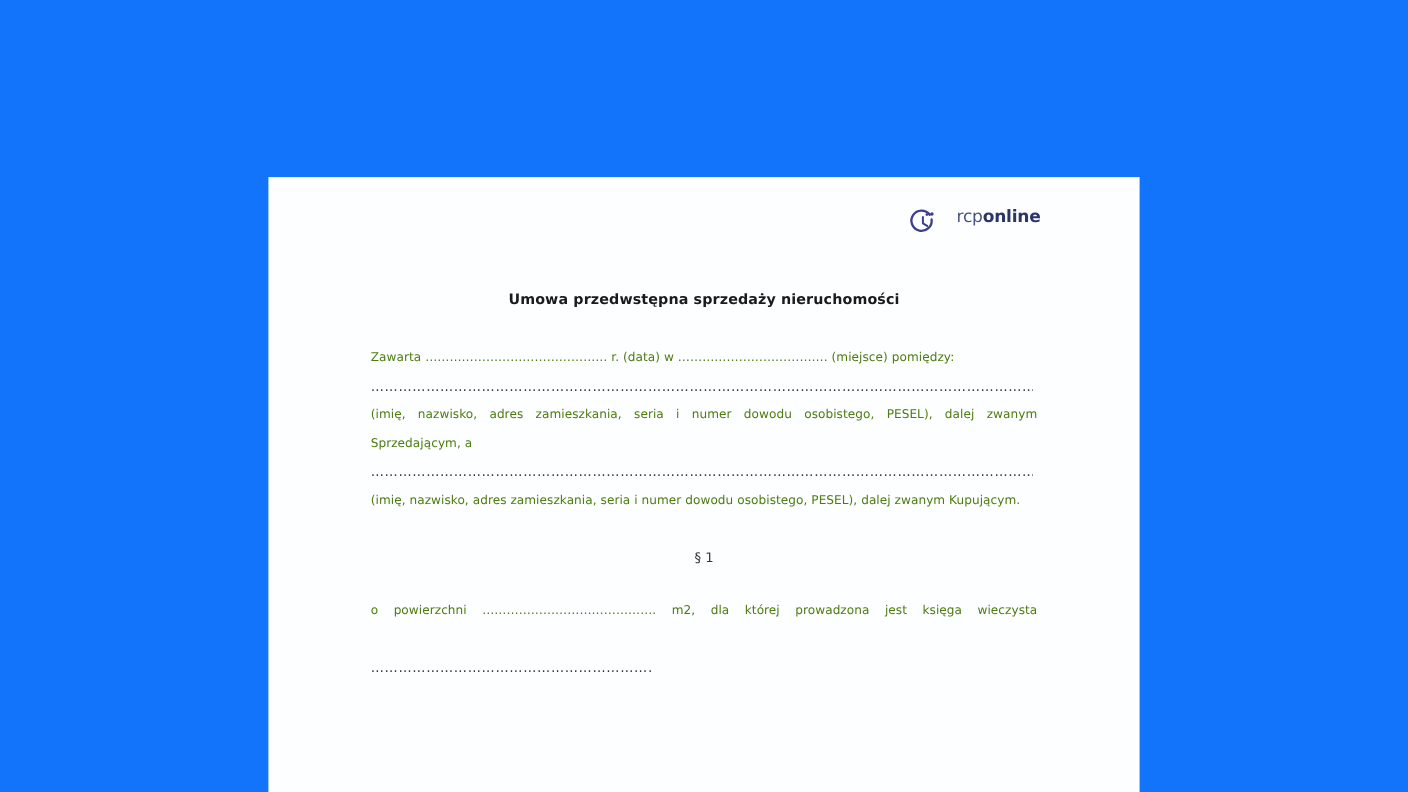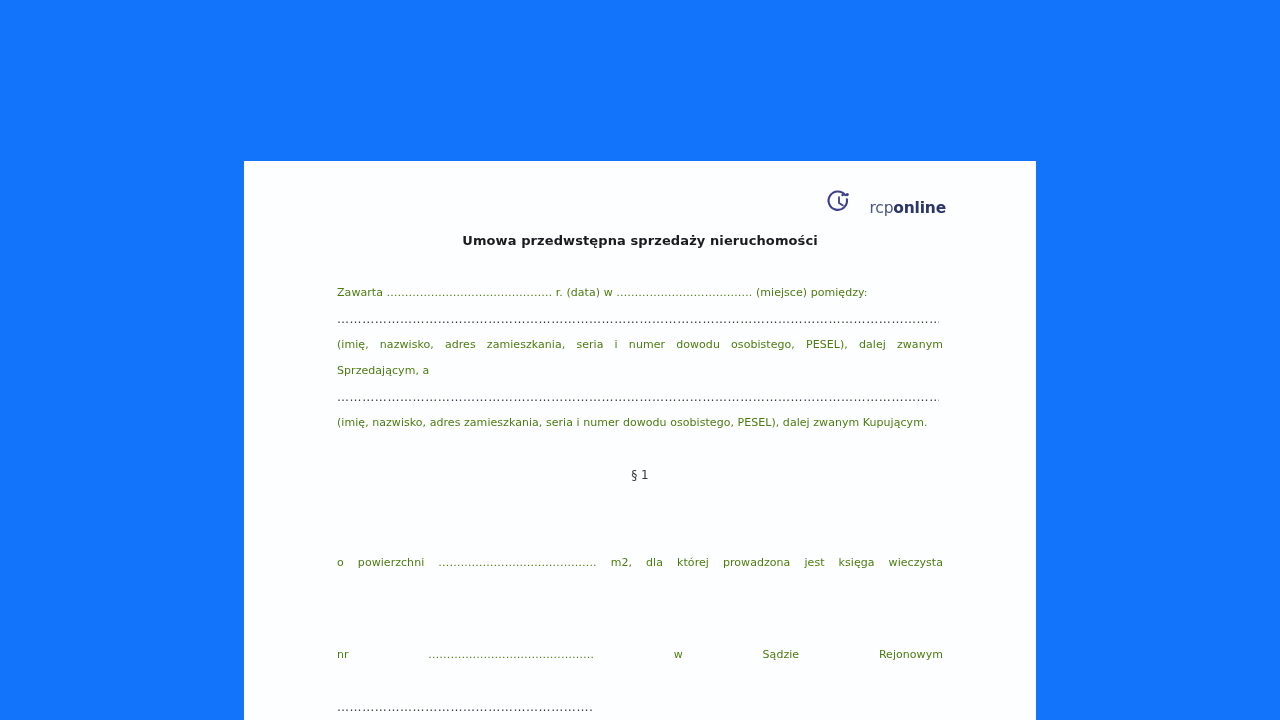--- a/index.html
+++ b/index.html
@@ -32,21 +32,21 @@
     overflow: hidden;
     box-sizing: border-box;
   }
 
   
   .logo-block {
     position: absolute;
     right: 90px;
     top: 29px;
     display: flex;
-    align-items: flex-end;
+    align-items: flex-start;
     gap: 18px;
   }
   .logo-mark {
     width: 26px;
     height: 26px;
     display: block;
   }
   .logo-text {
     font-family: "DejaVu Sans", "Liberation Sans", sans-serif;
     font-size: 15.5px;
@@ -66,42 +66,41 @@
   
   .doc-body {
     position: absolute;
     left: 93px;
     top: 0;
     width: 606px;
   }
 
   .doc-title {
     margin: 0;
-    padding-top: 72px;
+    padding-top: 104px;
     text-align: center;
     font-size: 13px;
     font-weight: 700;
     color: #1b1b1b;
     letter-spacing: 0.1px;
     line-height: 1.3;
   }
 
   .para {
     margin: 0;
     font-size: 11px;
     color: #4d7c0f;
     line-height: 26px;
     text-align: justify;
     text-justify: inter-word;
     letter-spacing: 0.05px;
   }
 
   .para.justify-all {
     text-align: justify;
-    margin-top: 40px;
   }
   .para.justify-all::after {
     content: "";
     display: inline-block;
     width: 100%;
     height: 0;
   }
 
   .gap-22 { height: 22px; }
   .gap-30 { height: 30px; }
@@ -166,21 +165,20 @@
       <div class="gap-26"></div>
 
       <p class="center-line">§ 1</p>
 
 
       <div class="gap-22"></div>
 
 
       <p class="para justify-all">o powierzchni ……………………………………. m2, dla której prowadzona jest księga wieczysta</p>
 
-      <p class="para justify-all">nr ……………………………………… w Sądzie Rejonowym</p>
 
       <div class="dotline partial">……………………………………………………………</div>
 
     </div>
 
   </div>
 
 </div>
 
 </body></html>

